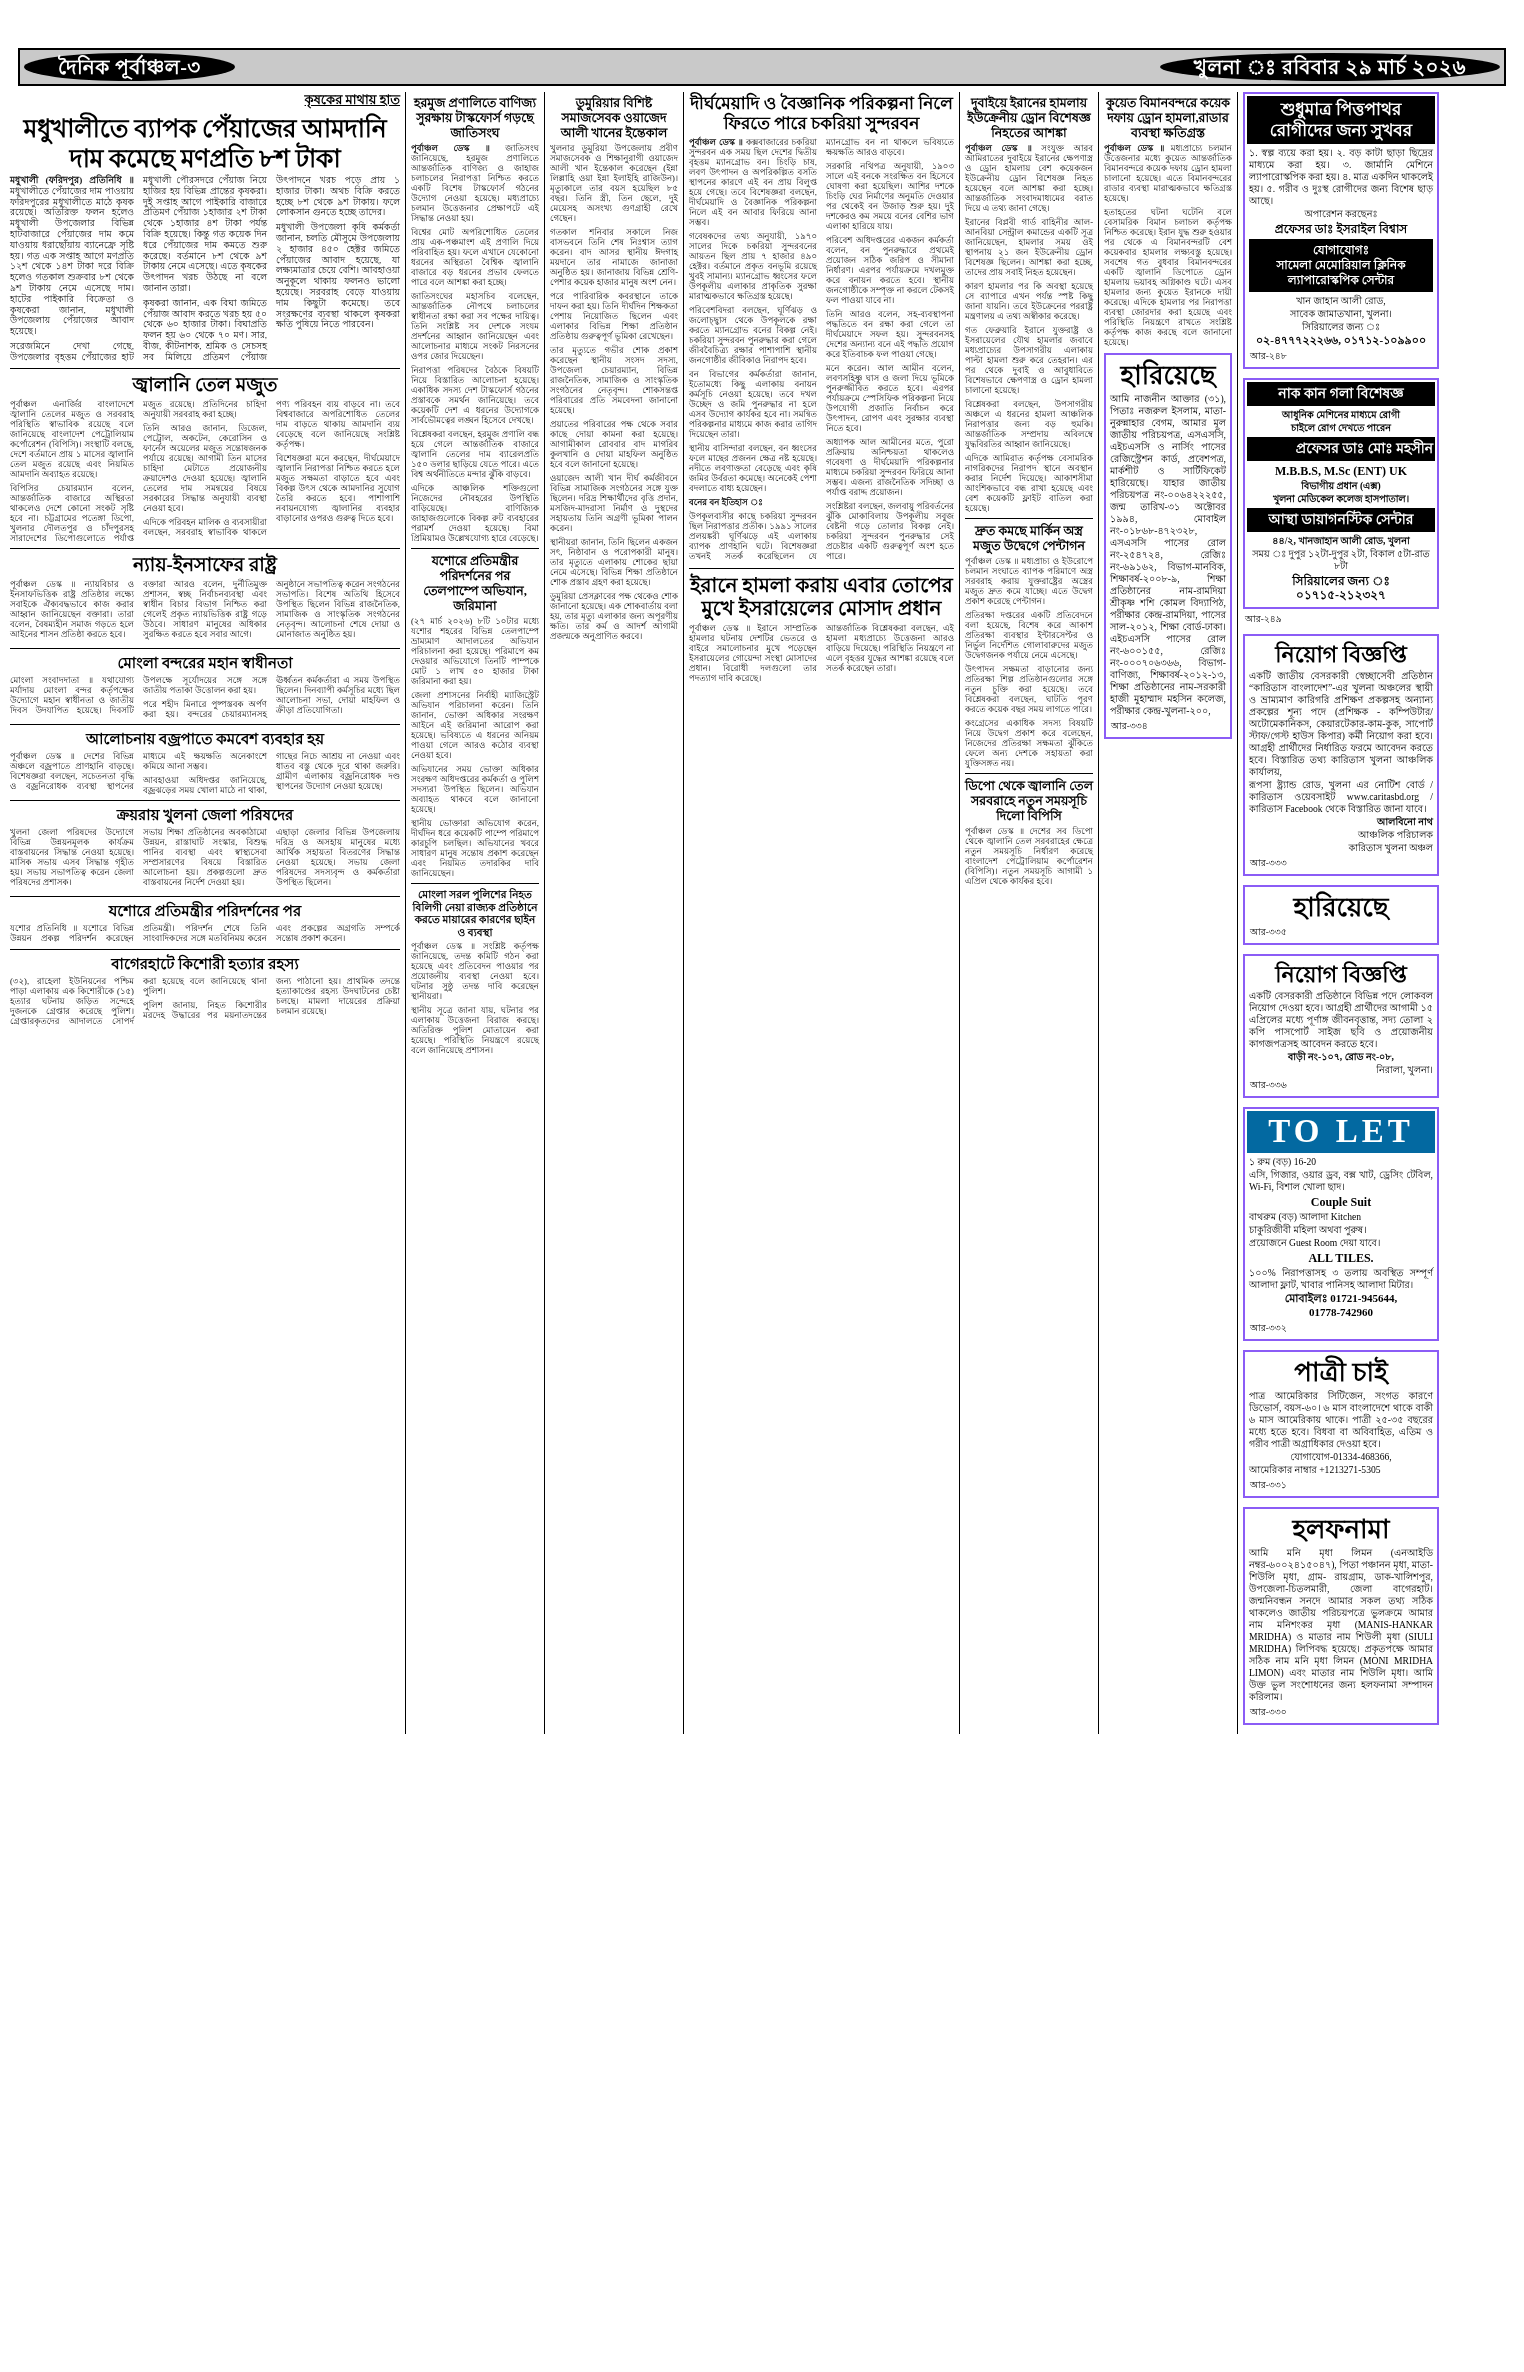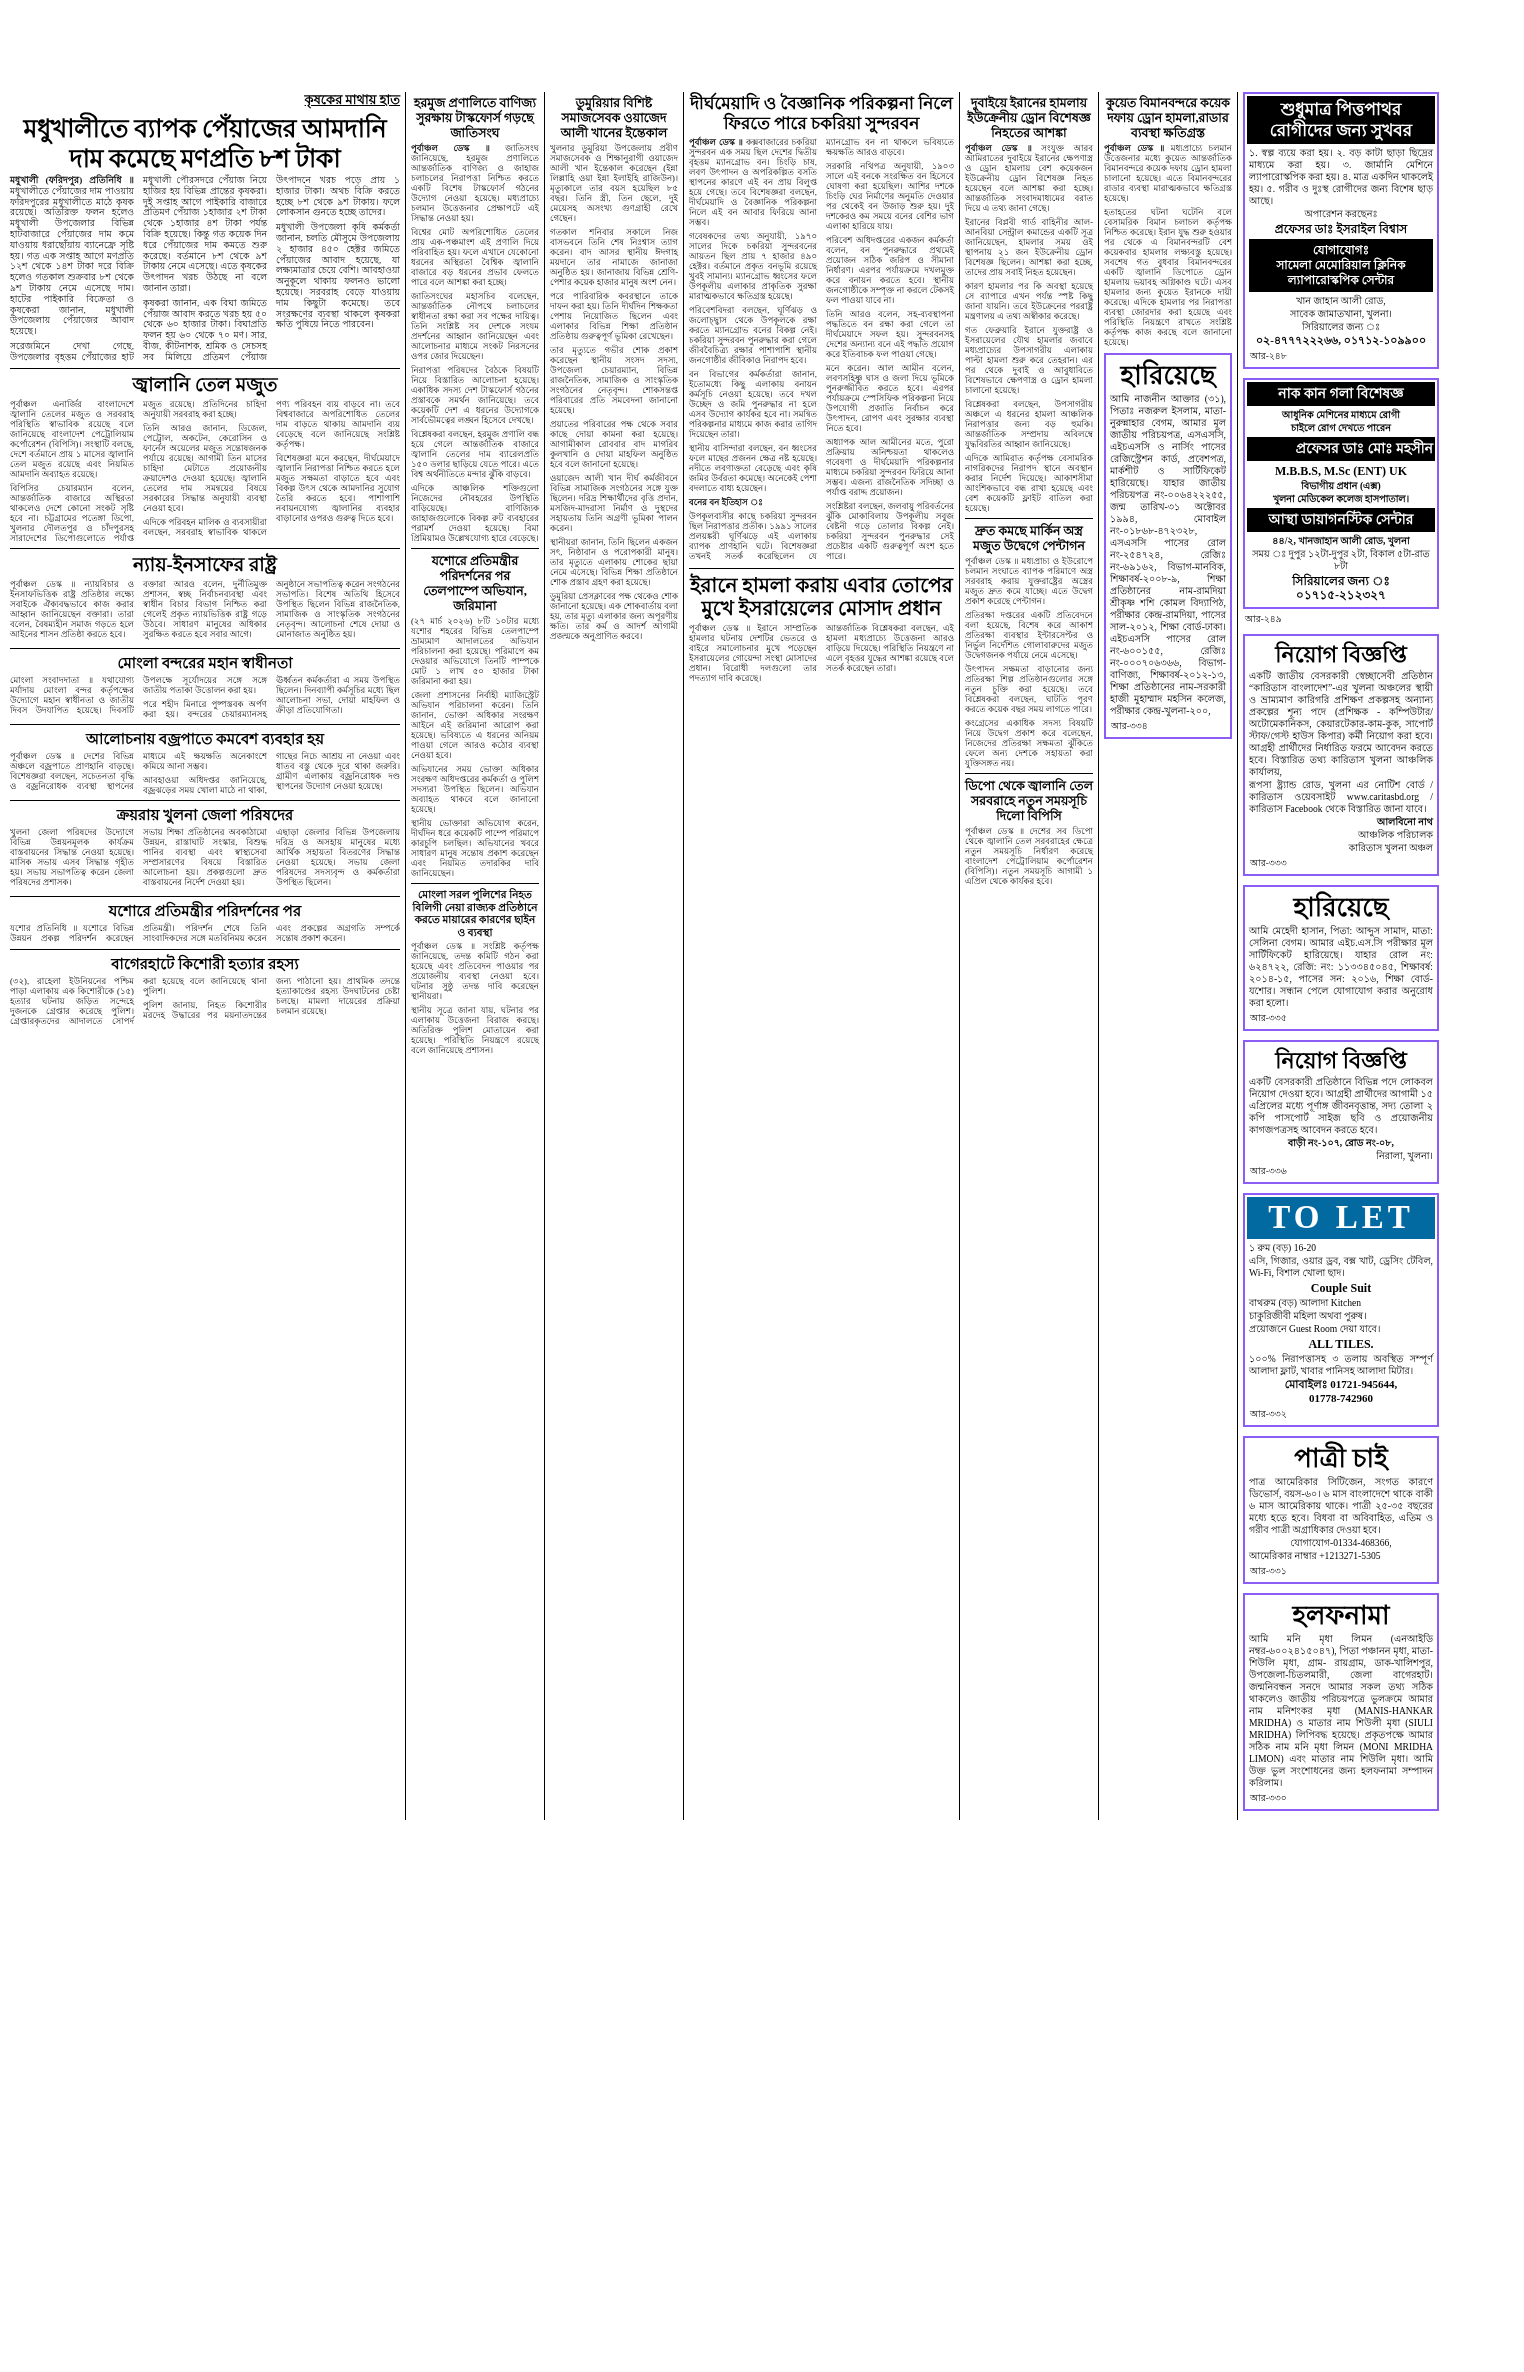--- a/index.html
+++ b/index.html
@@ -94,20 +94,24 @@
     font-size:33px;line-height:38px;letter-spacing:4px;
     font-family:"Liberation Serif",serif;margin:-1px -2px 3px -2px;padding:1px 0 3px;
   }
   .mono-ltr{font-family:"Liberation Serif",serif;}
 </style>
 </head>
 <body>
 
 <div class="page">
 
+  <div class="masthead">
+    <div class="mh-pill mh-left">দৈনিক পূর্বাঞ্চল-৩</div>
+    <div class="mh-pill mh-right">খুলনা ঃ রবিবার ২৯ মার্চ ২০২৬</div>
+  </div>
 
   <div class="content">
     <div class="cols">
 
       <div class="col" style="width:390px;">
 
         <div class="kicker">কৃষকের মাথায় হাত</div>
         <div class="hl1">মধুখালীতে ব্যাপক পেঁয়াজের আমদানি</div>
         <div class="hl1">দাম কমেছে মণপ্রতি ৮শ টাকা</div>
 
@@ -319,21 +323,20 @@
           <div class="ad-text">একটি জাতীয় বেসরকারী স্বেচ্ছাসেবী প্রতিষ্ঠান “কারিতাস বাংলাদেশ”-এর খুলনা অঞ্চলের স্থায়ী ও ভ্রাম্যমাণ কারিগরি প্রশিক্ষণ প্রকল্পসহ অন্যান্য প্রকল্পের শূন্য পদে (প্রশিক্ষক - কম্পিউটার/অটোমেকানিকস, কেয়ারটেকার-কাম-কুক, সাপোর্ট স্টাফ/গেস্ট হাউস কিপার) কর্মী নিয়োগ করা হবে। আগ্রহী প্রার্থীদের নির্ধারিত ফরমে আবেদন করতে হবে। বিস্তারিত তথ্য কারিতাস খুলনা আঞ্চলিক কার্যালয়,</div>
           <div class="ad-text">রূপসা ষ্ট্র্যান্ড রোড, খুলনা এর নোটিশ বোর্ড / কারিতাস ওয়েবসাইট www.caritasbd.org / কারিতাস Facebook থেকে বিস্তারিত জানা যাবে।</div>
           <div class="ad-text b" style="text-align:right;">আলবিনো নাথ</div>
           <div class="ad-text" style="text-align:right;">আঞ্চলিক পরিচালক</div>
           <div class="ad-text" style="text-align:right;">কারিতাস খুলনা অঞ্চল</div>
           <div class="ad-ref">আর-৩৩৩</div>
         </div>
 
         <div class="ad">
           <div class="ad-title big">হারিয়েছে</div>
-          <div class="ad-text">আমি মেহেদী হাসান, পিতা: আব্দুস সামাদ, মাতা: সেলিনা বেগম। আমার এইচ.এস.সি পরীক্ষার মূল সার্টিফিকেট হারিয়েছে। যাহার রোল নং: ৬২৪৭২২, রেজি: নং: ১১৩৩৪৫০৪৫, শিক্ষাবর্ষ: ২০১৪-১৫, পাসের সন: ২০১৬, শিক্ষা বোর্ড-যশোর। সন্ধান পেলে যোগাযোগ করার অনুরোধ করা হলো।</div>
           <div class="ad-ref">আর-৩৩৫</div>
         </div>
 
         <div class="ad">
           <div class="ad-title">নিয়োগ বিজ্ঞপ্তি</div>
           <div class="ad-text">একটি বেসরকারী প্রতিষ্ঠানে বিভিন্ন পদে লোকবল নিয়োগ দেওয়া হবে। আগ্রহী প্রার্থীদের আগামী ১৫ এপ্রিলের মধ্যে পূর্ণাঙ্গ জীবনবৃত্তান্ত, সদ্য তোলা ২ কপি পাসপোর্ট সাইজ ছবি ও প্রয়োজনীয় কাগজপত্রসহ আবেদন করতে হবে।</div>
           <div class="ad-text ctr b">বাড়ী নং-১০৭, রোড নং-০৮,</div>
           <div class="ad-text" style="text-align:right;">নিরালা, খুলনা।</div>
           <div class="ad-ref">আর-৩৩৬</div>
         </div>

